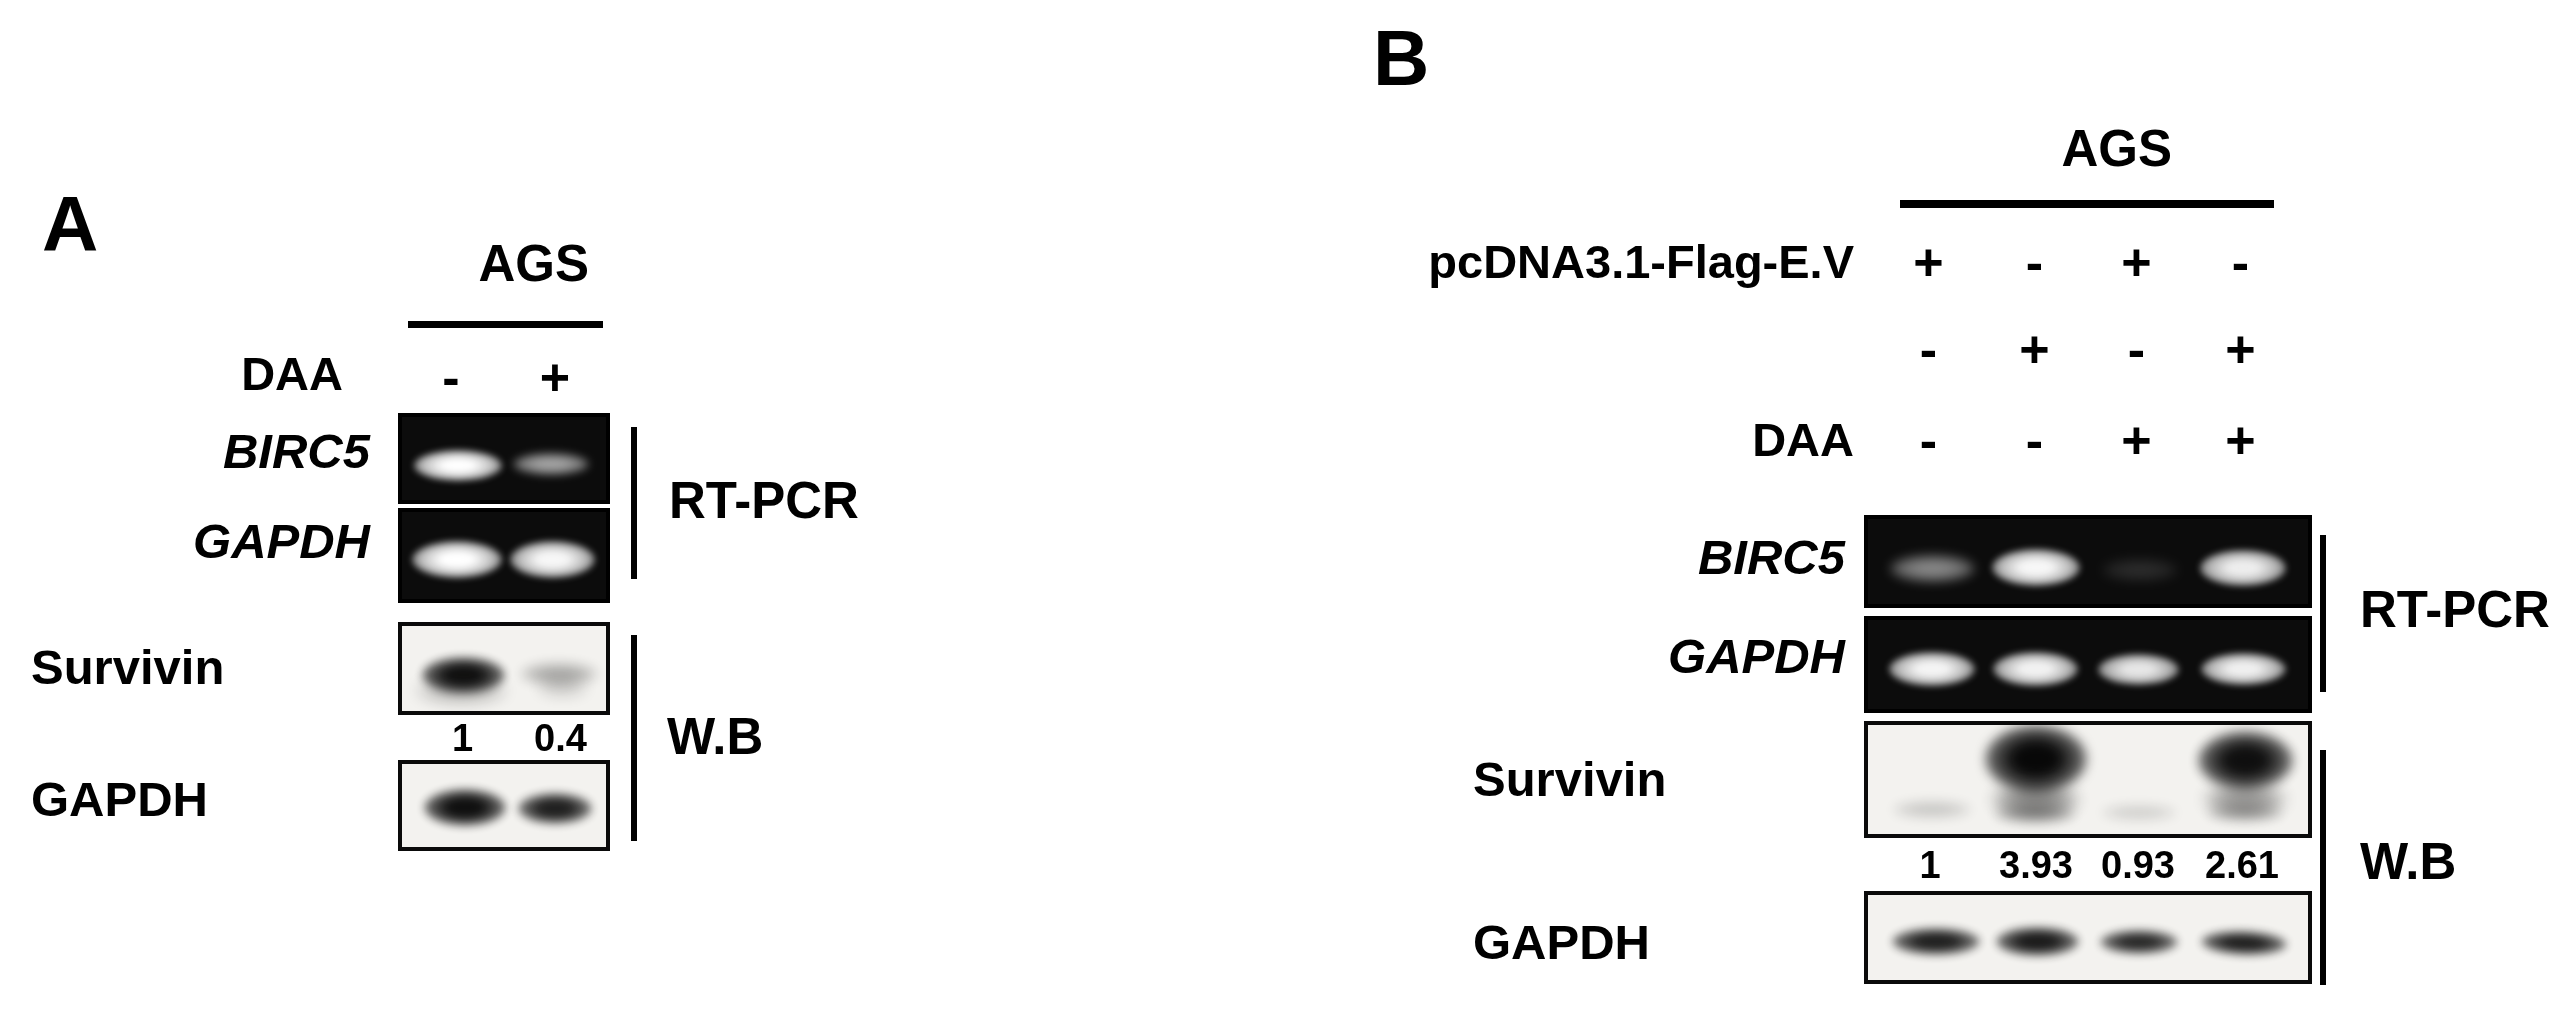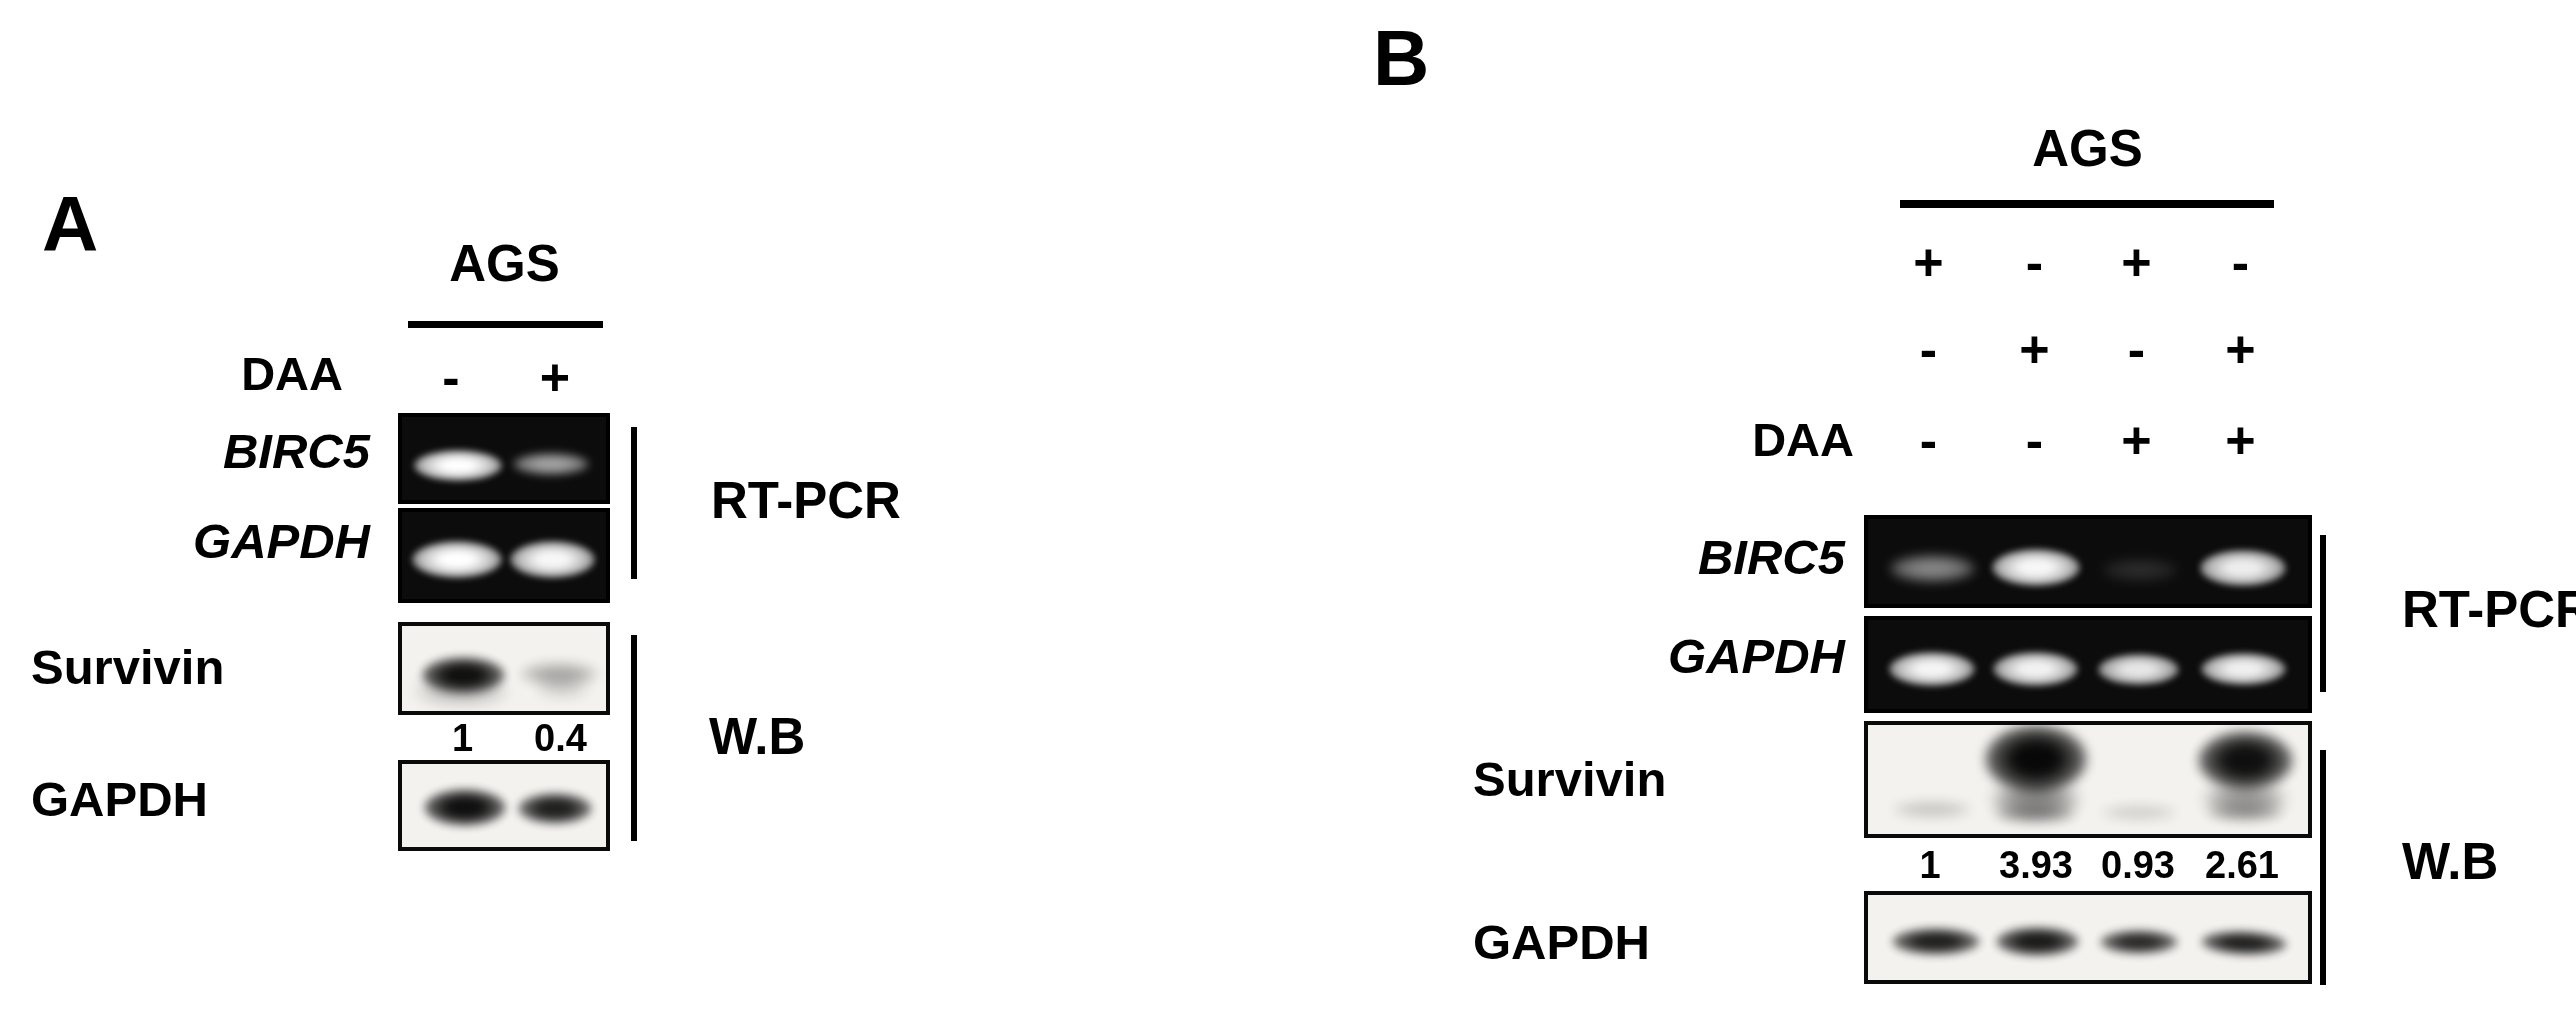--- a/index.html
+++ b/index.html
@@ -18,21 +18,21 @@
     overflow: hidden;
   }
   .abs { position: absolute; }
   .panel-letter {
     font-size: 78px;
     line-height: 1;
   }
   .cellline {
     font-size: 51px;
     line-height: 1;
-    text-align: center;
+    text-align: right;
   }
   .rule {
     background: #000000;
   }
   .rowlab {
     font-size: 47px;
     line-height: 1;
     text-align: right;
     white-space: nowrap;
   }
@@ -51,21 +51,20 @@
   .prot {
     font-size: 49px;
     line-height: 1;
     text-align: left;
     white-space: nowrap;
   }
   .method {
     font-size: 51px;
     line-height: 1;
     white-space: nowrap;
-    margin-left: 42px;
   }
   .qval {
     font-size: 38px;
     line-height: 1;
     text-align: center;
   }
   .blot {
     position: absolute;
     box-sizing: border-box;
     overflow: hidden;
@@ -151,20 +150,21 @@
     </div>
 
   <div class="abs bracket" style="left:631px; top:635px; width:6px; height:206px;"></div>
   <div class="abs method" style="left:667px; top:711px;">W.B</div>
 
   <div class="abs panel-letter" style="left:1373px; top:18.6px;">B</div>
 
   <div class="abs cellline" style="left:2003px; top:123px; width:169px;">AGS</div>
   <div class="abs rule" style="left:1900px; top:200px; width:374px; height:7.6px;"></div>
 
+  <div class="abs rowlab" style="left:1312px; top:238px; width:542px;">pcDNA3.1-Flag-E.V</div>
   <div class="abs sym" style="left:1886px; top:236px; width:85px;">+</div>
   <div class="abs sym" style="left:1992px; top:236px; width:85px;">-</div>
   <div class="abs sym" style="left:2094px; top:236px; width:85px;">+</div>
   <div class="abs sym" style="left:2198px; top:236px; width:85px;">-</div>
 
   <div class="abs sym" style="left:1886px; top:323px; width:85px;">-</div>
   <div class="abs sym" style="left:1992px; top:323px; width:85px;">+</div>
   <div class="abs sym" style="left:2094px; top:323px; width:85px;">-</div>
   <div class="abs sym" style="left:2198px; top:323px; width:85px;">+</div>
 

